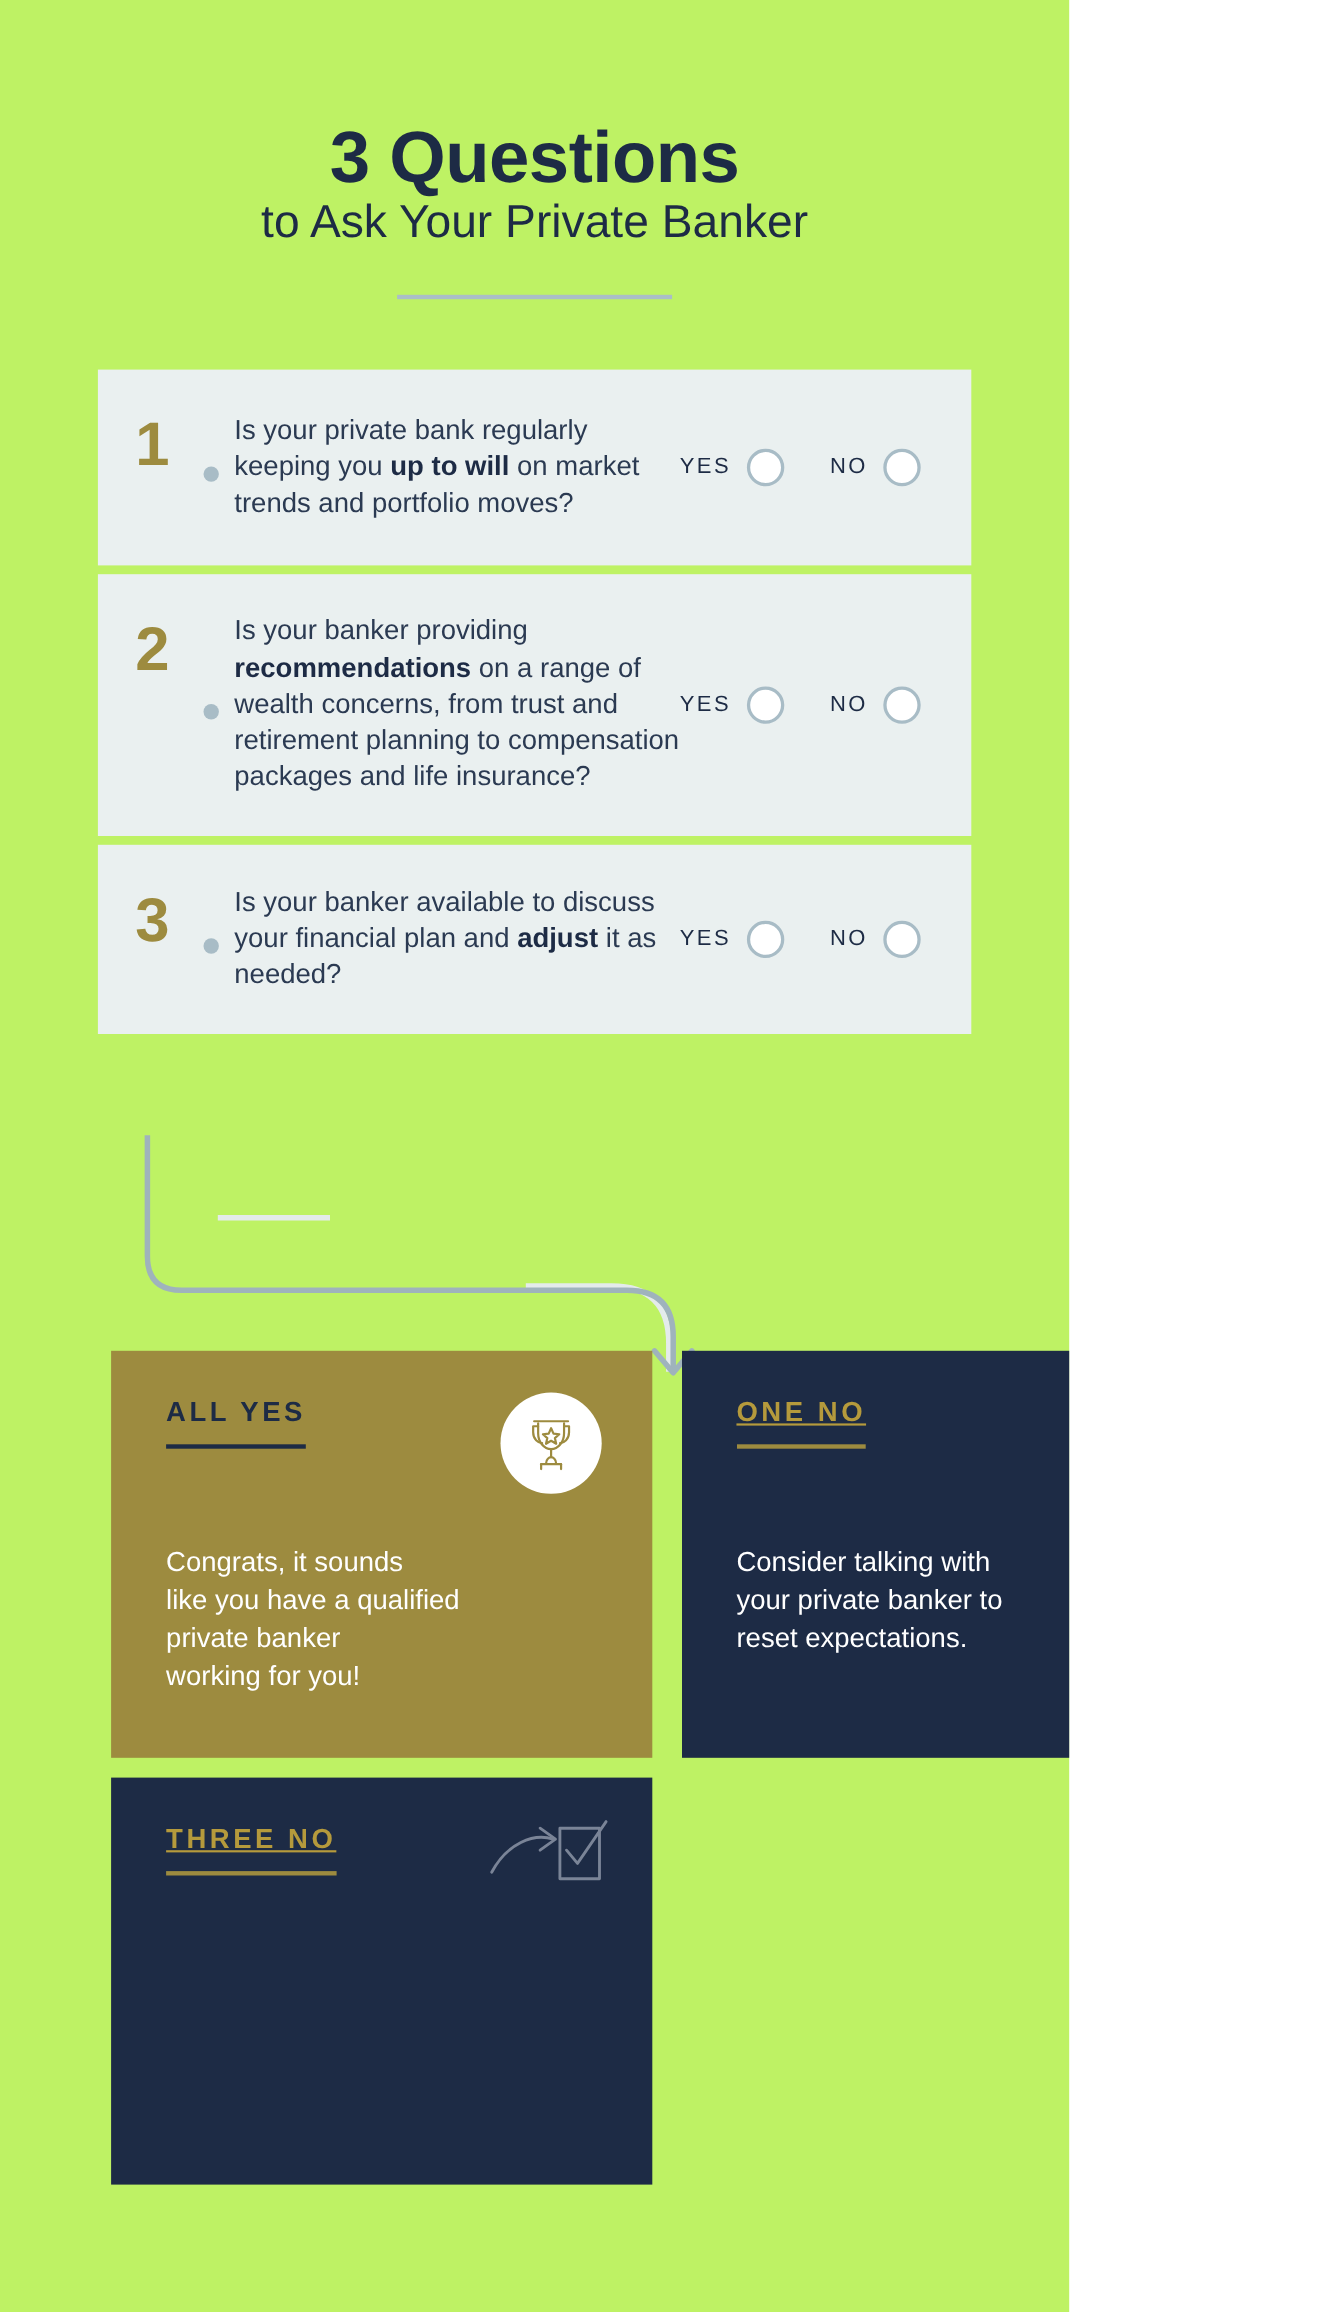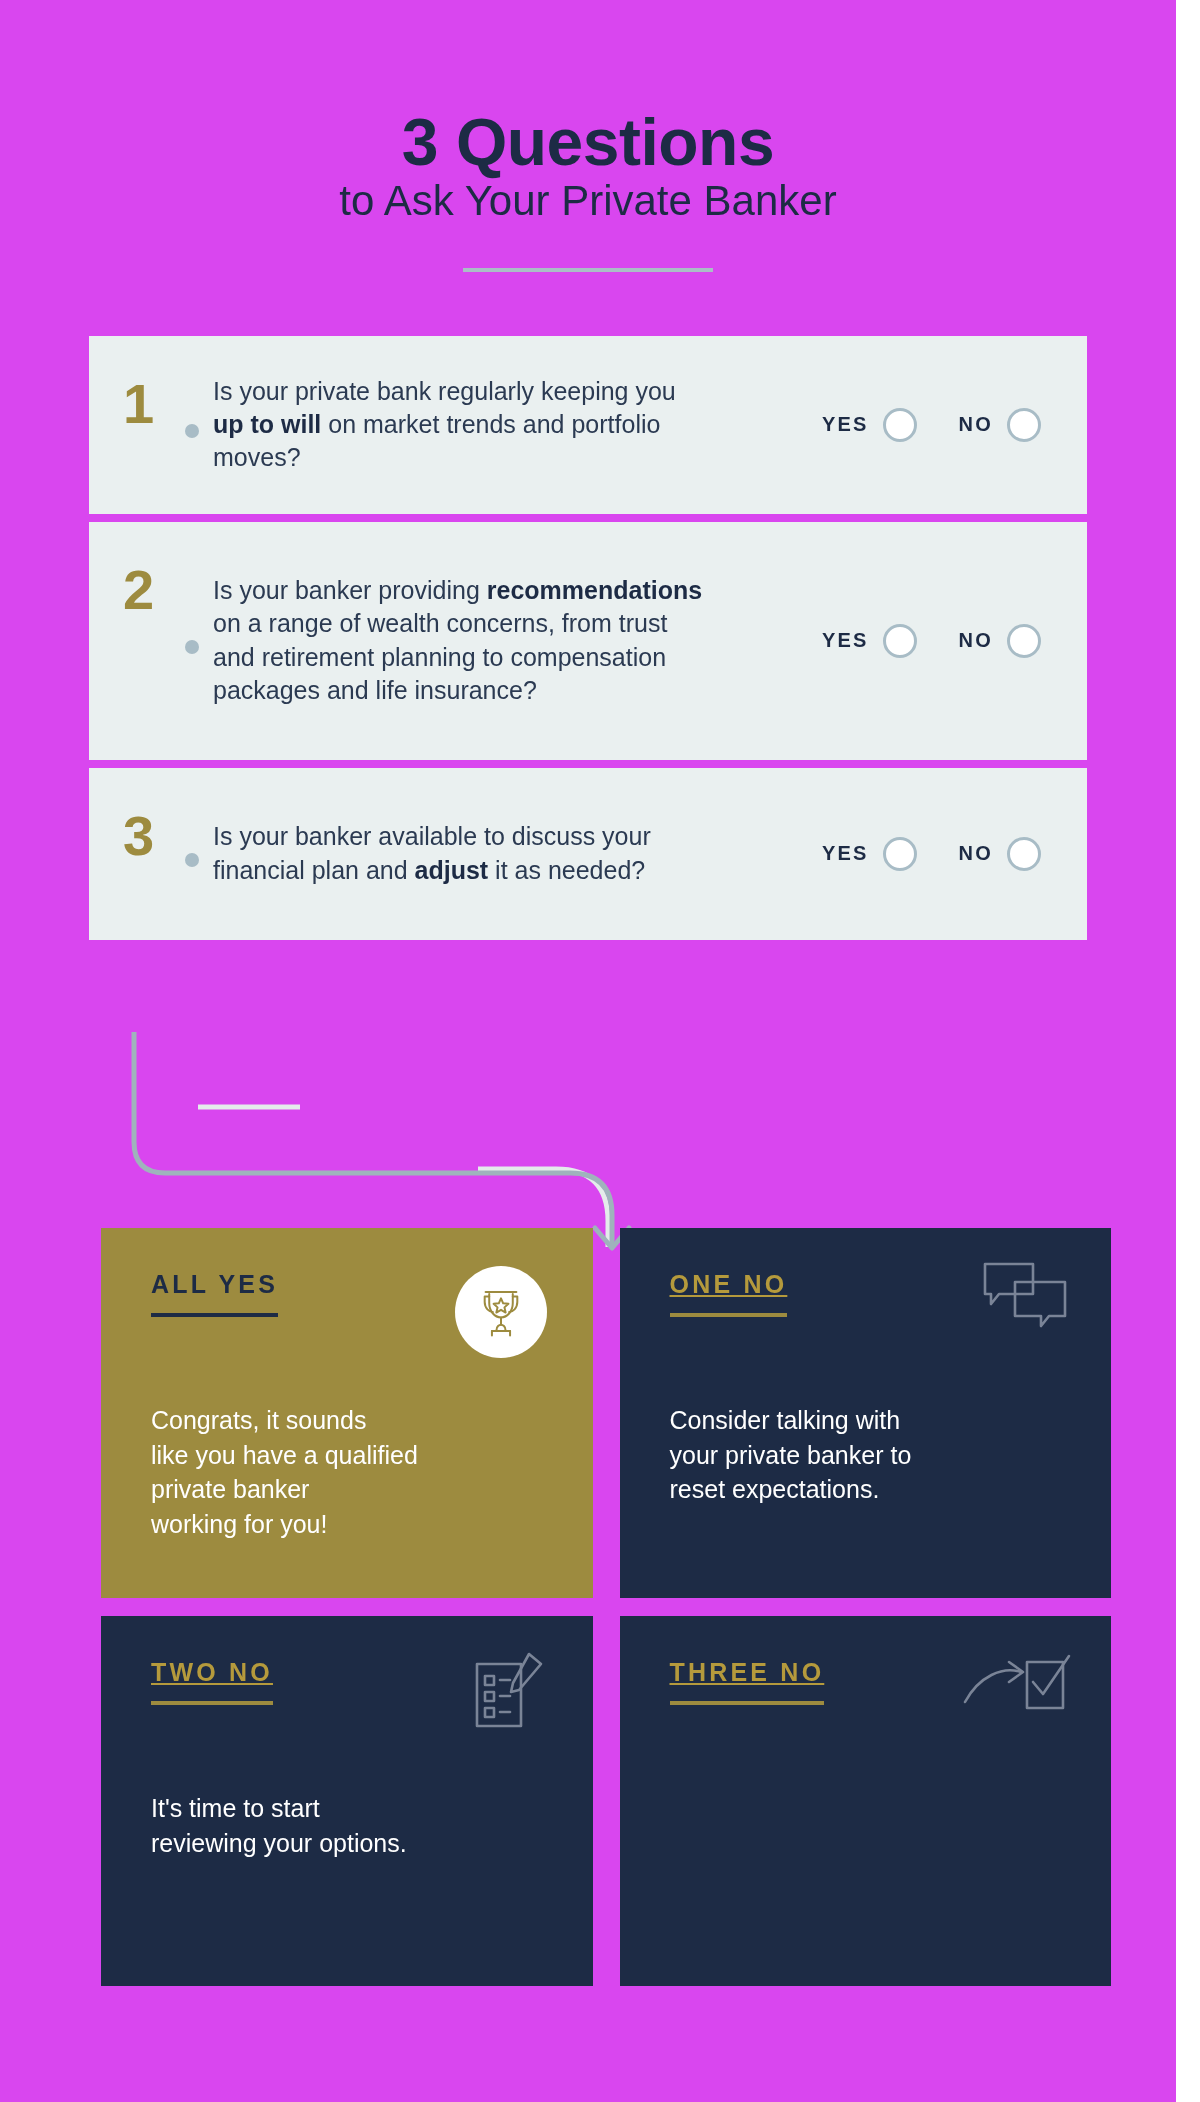--- a/index.html
+++ b/index.html
@@ -4,23 +4,23 @@
 <style>
   * { box-sizing: border-box; margin: 0; padding: 0; }
   html, body {
     width: 1200px;
     height: 2102px;
     background: #ffffff;
     font-family: "Liberation Sans", sans-serif;
   }
   .page {
     position: relative;
-    width: 1176px;
+    width: 972px;
     height: 2102px;
-    background: #d946ef;
+    background: #bef264;
     overflow: hidden;
   }
 
   
   .header { padding-top: 108px; text-align: center; }
   .title {
     font-size: 66px;
     font-weight: 700;
     color: #1d2b45;
     letter-spacing: -0.5px;
@@ -89,21 +89,21 @@
     margin-left: auto;
     padding-right: 16px;
   }
   .ans {
     display: flex;
     align-items: center;
     gap: 14px;
   }
   .ans-label {
     font-size: 20px;
-    font-weight: 700;
+    font-weight: 400;
     letter-spacing: 2.2px;
     color: #1d2b45;
   }
   .radio {
     width: 34px;
     height: 34px;
     border-radius: 50%;
     border: 3px solid #a8bcc6;
     background: #ffffff;
   }
@@ -288,40 +288,20 @@
         <svg width="88" height="76" viewBox="0 0 88 76" xmlns="http://www.w3.org/2000/svg" fill="none" stroke="#7a8497" stroke-width="2.6" stroke-linejoin="round">
           <path d="M4 4 H52 V34 H18 L10 44 V34 H4 Z"></path>
           <path d="M34 22 H84 V56 H68 L60 66 V56 H34 Z"></path>
         </svg>
       </div>
       <div class="card-body">Consider talking with
 your private banker to
 reset expectations.</div>
     </div>
 
-    <div class="card card-navy">
-      <div class="card-head">
-        <div class="card-title">TWO NO</div>
-        <div class="card-rule"></div>
-      </div>
-      <div class="card-icon" style="top:34px;right:46px;">
-        <svg width="76" height="84" viewBox="0 0 76 84" xmlns="http://www.w3.org/2000/svg" fill="none" stroke="#7a8497" stroke-width="2.6" stroke-linejoin="round" stroke-linecap="round">
-          <path d="M6 14 H50 V76 H6 Z"></path>
-          <rect x="14" y="26" width="9" height="9"></rect>
-          <rect x="14" y="42" width="9" height="9"></rect>
-          <rect x="14" y="58" width="9" height="9"></rect>
-          <line x1="29" y1="30" x2="39" y2="30"></line>
-          <line x1="29" y1="46" x2="39" y2="46"></line>
-          <line x1="29" y1="62" x2="39" y2="62"></line>
-          <path d="M58 4 L70 14 L48 40 L40 42 L42 33 Z"></path>
-        </svg>
-      </div>
-      <div class="card-body">It's time to start
-reviewing your options.</div>
-    </div>
 
     <div class="card card-navy">
       <div class="card-head">
         <div class="card-title">THREE NO</div>
         <div class="card-rule"></div>
       </div>
       <div class="card-icon" style="top:36px;right:40px;">
         <svg width="108" height="70" viewBox="0 0 108 70" xmlns="http://www.w3.org/2000/svg" fill="none" stroke="#7a8497" stroke-width="2.6" stroke-linejoin="round" stroke-linecap="round">
           <path d="M2 50 C16 24 40 14 58 20"></path>
           <path d="M46 10 L60 20 L46 30"></path>

